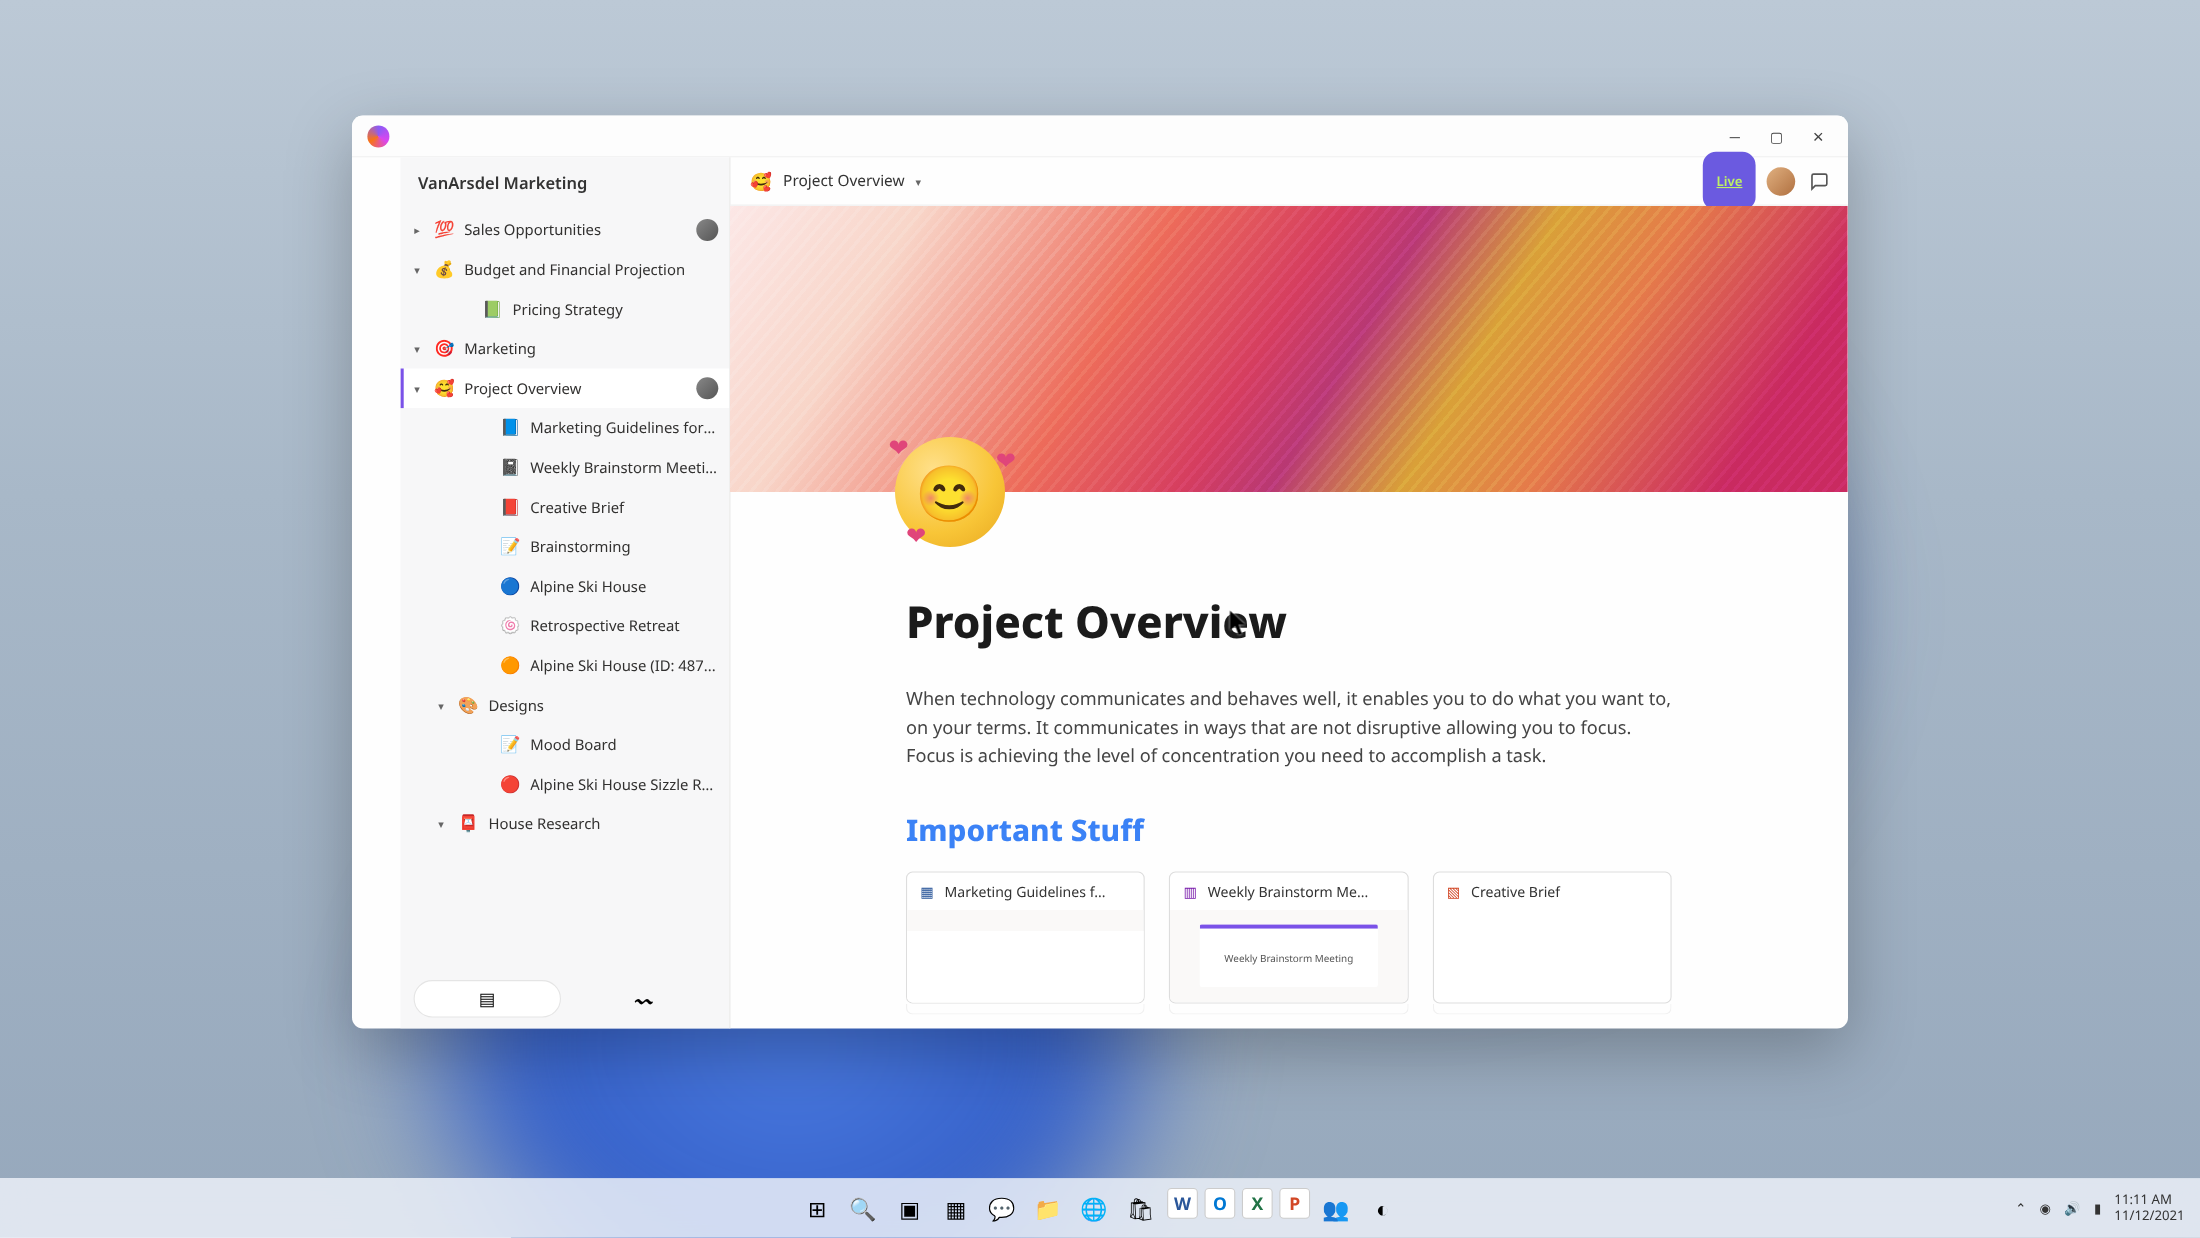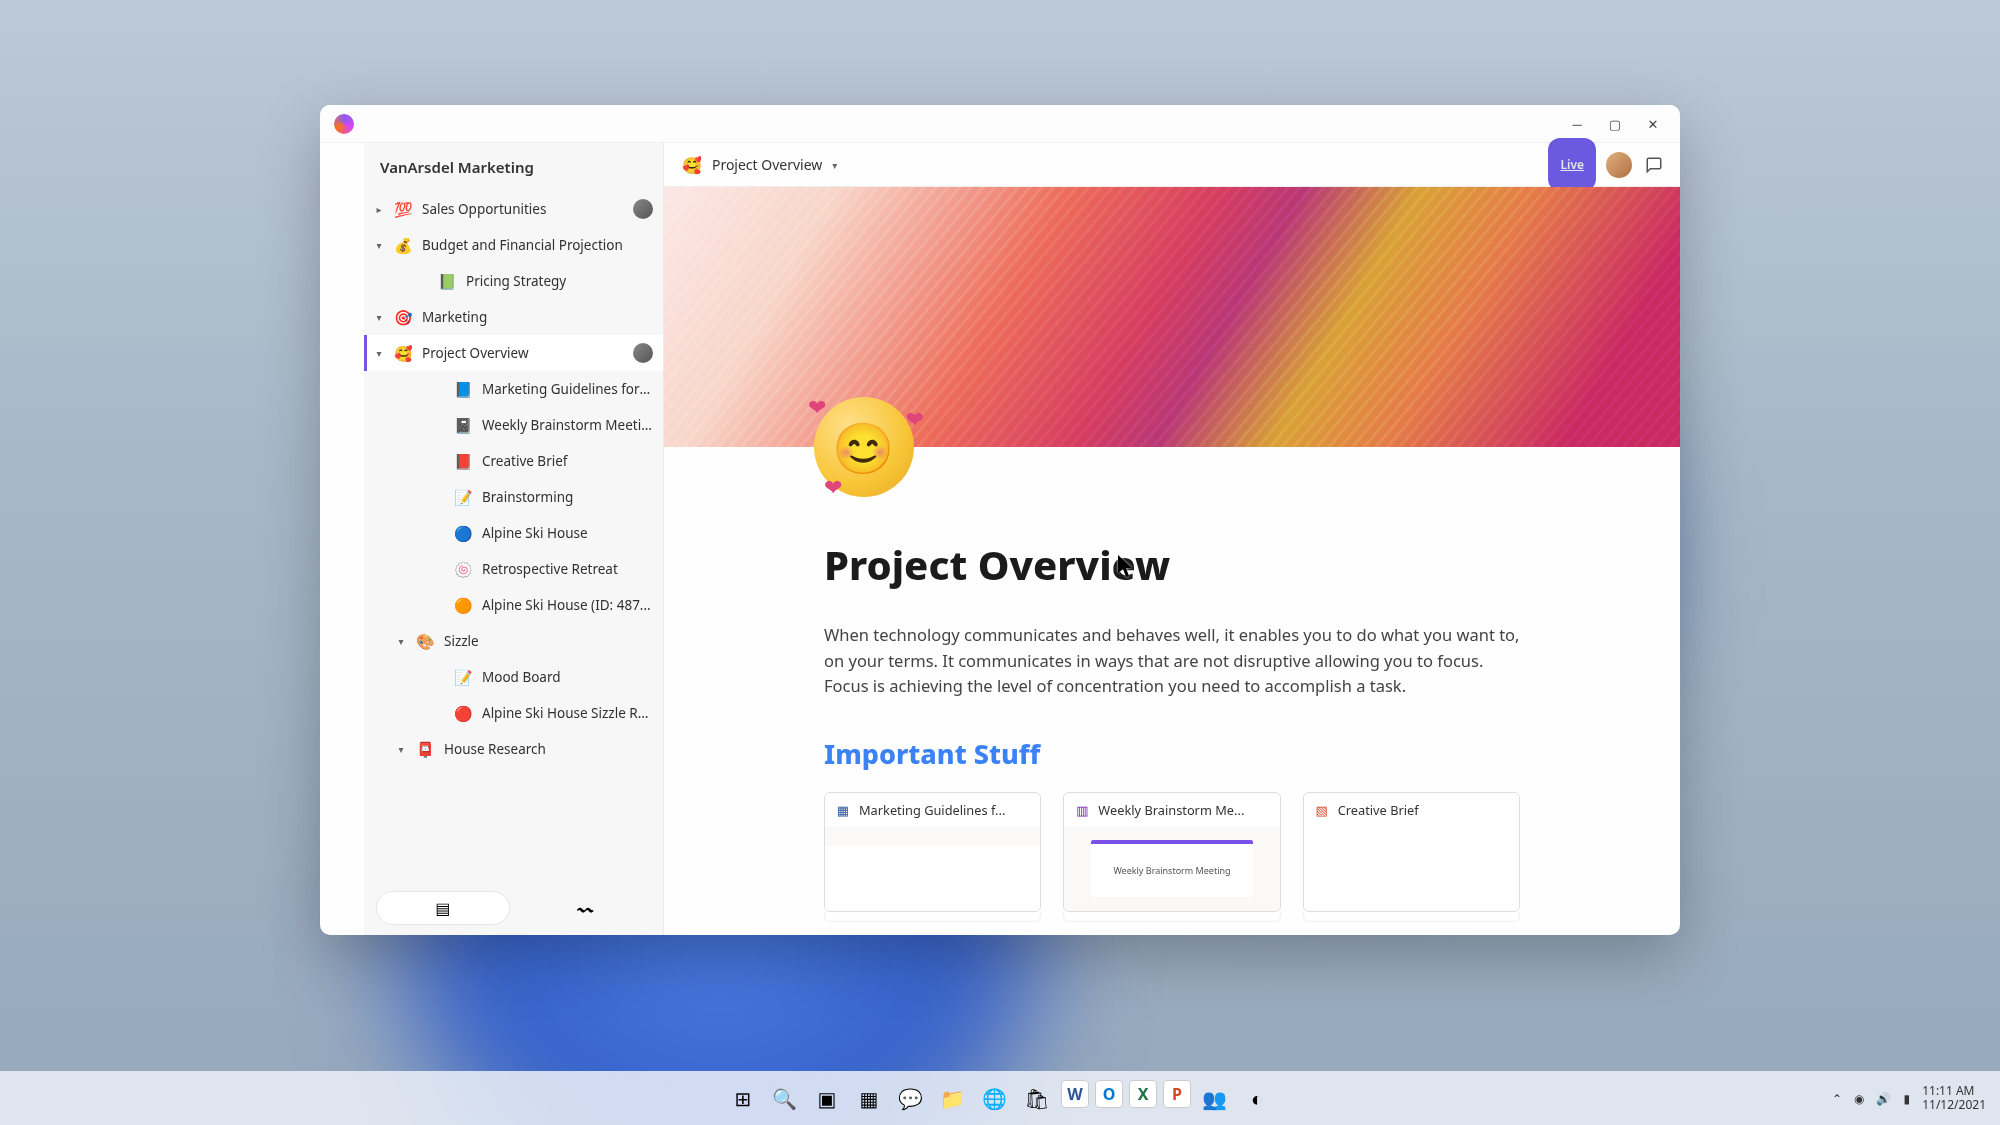--- a/index.html
+++ b/index.html
@@ -113,21 +113,21 @@
 .main-header {
   height: 44px; display: flex; align-items: center;
   padding: 0 14px 0 18px; gap: 10px;
   border-bottom: 1px solid #eee;
 }
 .bc-icon { font-size: 16px; }
 .bc-title { font-size: 14px; color: #333; }
 .bc-chev { font-size: 10px; color: #666; }
 .mh-right { margin-left: auto; display: flex; align-items: center; gap: 10px; }
 .live-pill {
-  background: #6b5ae0; color: #e5e5e5;
+  background: #6b5ae0; color: #bef264;
   font-size: 12px; font-weight: 600;
   padding: 18px 12px; border-radius: 12px; text-decoration: underline;
 }
 .presence-avatar {
   width: 26px; height: 26px; border-radius: 50%;
   background: linear-gradient(135deg,#e0b080,#b07040);
 }
 .comment-icon {
   width: 24px; height: 24px;
   display:flex;align-items:center;justify-content:center;
@@ -331,21 +331,21 @@
             <span class="item-label">Retrospective Retreat</span>
           </div>
           <div class="tree-row indent-3">
             <span class="chev"></span>
             <span class="item-icon">🟠</span>
             <span class="item-label">Alpine Ski House (ID: 487...</span>
           </div>
           <div class="tree-row indent-1">
             <span class="chev">▾</span>
             <span class="item-icon">🎨</span>
-            <span class="item-label">Sizzle</span>
+            <span class="item-label">Designs</span>
           </div>
           <div class="tree-row indent-3">
             <span class="chev"></span>
             <span class="item-icon">📝</span>
             <span class="item-label">Mood Board</span>
           </div>
           <div class="tree-row indent-3">
             <span class="chev"></span>
             <span class="item-icon">🔴</span>
             <span class="item-label">Alpine Ski House Sizzle Re...</span>

